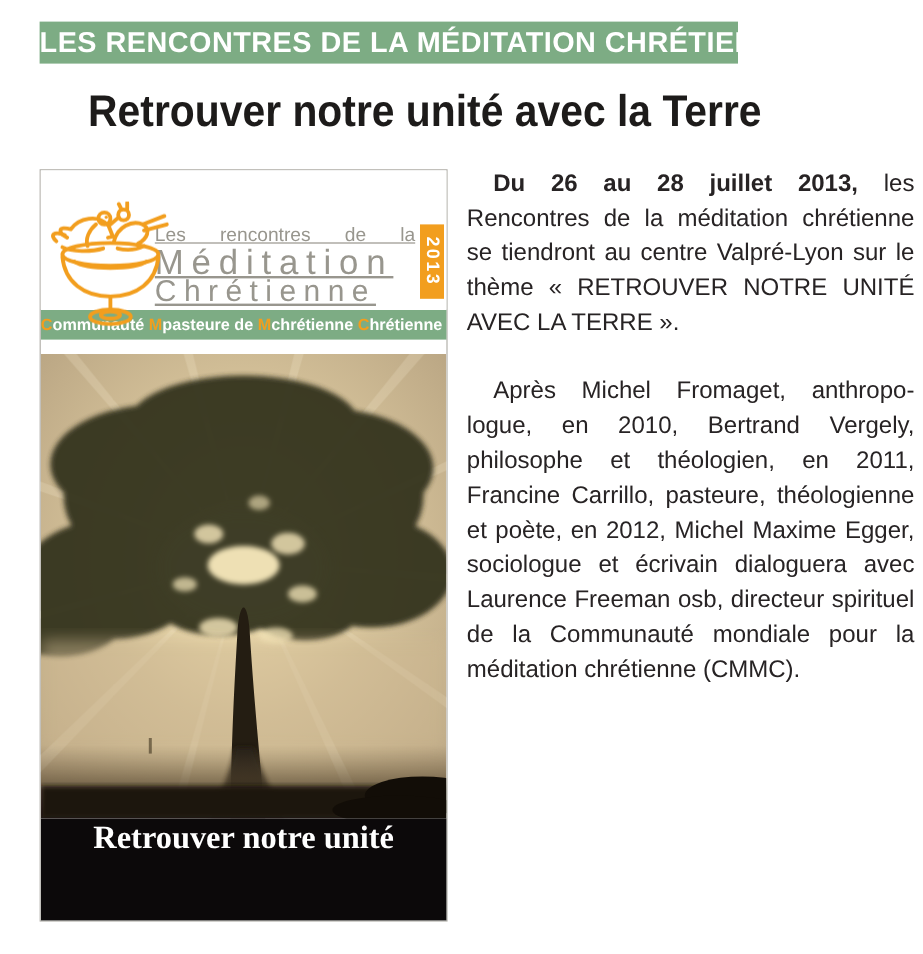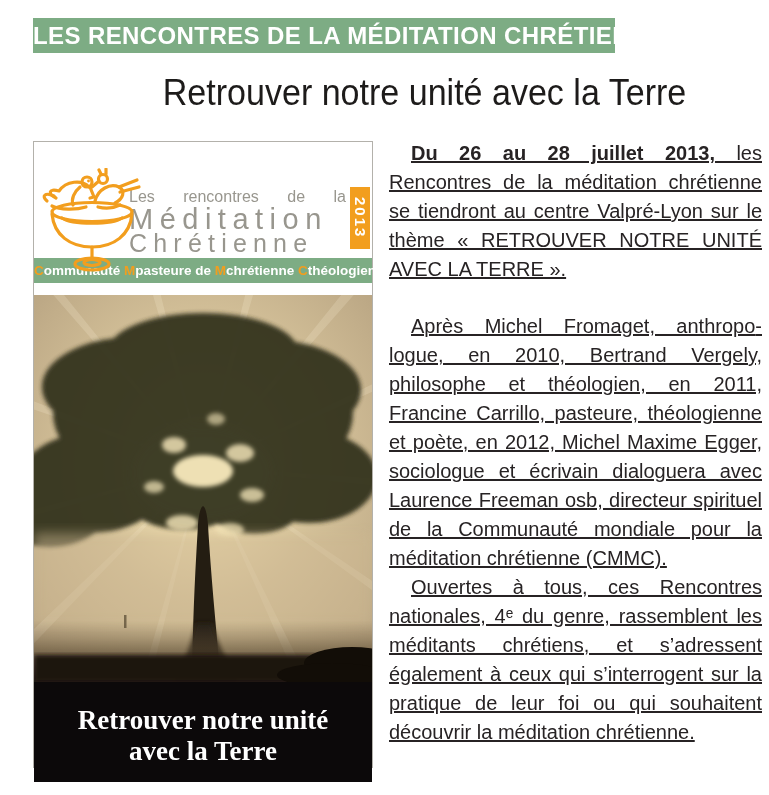--- a/index.html
+++ b/index.html
@@ -9,58 +9,57 @@
   }
   
   .banner{
     position:absolute;left:33px;top:18px;width:582px;height:35px;
     background:var(--green,#7dac84);color:#ffffff;
     font-weight:bold;font-size:24px;line-height:35px;text-align:center;
     letter-spacing:.4px;white-space:nowrap;
   }
   
   .main-title{
-    position:absolute;left:0;top:72px;width:709px;text-align:right;
-    font-weight:normal;font-size:37px;color:#1d1b1a;white-space:nowrap;
+    position:absolute;left:0;top:72px;width:709px;text-align:center;
+    font-weight:bold;font-size:37px;color:#1d1b1a;white-space:nowrap;
   }
   .main-title .squeeze{display:inline-block;transform:scaleX(.92);transform-origin:center;}
   
   .poster{
     position:absolute;left:33px;top:141px;width:340px;height:627px;
     border:1px solid #b3b1ab;box-sizing:border-box;background:#ffffff;
   }
   .p-header{position:absolute;left:0;top:0;width:338px;height:116px;background:#fff;}
   .logo-svg{position:absolute;left:6px;top:26px;z-index:3;}
-  .logo-text{position:absolute;left:95px;top:46px;width:217px;color:var(--logo-gray,#98968e);}
+  .logo-text{position:absolute;left:95px;top:46px;width:217px;color:var(--logo-gray,#98968e);text-decoration:underline;}
   .logo-l1{font-size:16px;line-height:18px;text-align:justify;text-align-last:justify;word-spacing:5px;}
   .logo-l2{font-size:29px;line-height:23px;letter-spacing:6.5px;white-space:nowrap;margin-top:2px;}
   .logo-l3{font-size:25px;line-height:25px;letter-spacing:6.2px;white-space:nowrap;}
   .year-tab{
     position:absolute;right:2px;top:45px;width:20px;height:62px;
     background:var(--orange,#f29e1e);color:#fff;font-weight:bold;font-size:15px;
     writing-mode:vertical-rl;text-align:center;letter-spacing:2px;line-height:20px;
   }
   .p-band{
     position:absolute;left:0;top:116px;width:338px;height:25px;
     background:var(--green,#7dac84);color:#ffffff;font-weight:bold;font-size:13.5px;
     line-height:25px;text-align:right;padding-right:7px;box-sizing:border-box;
     white-space:nowrap;z-index:2;
   }
   .p-photo{position:absolute;left:0;top:153px;width:338px;height:387px;overflow:hidden;}
   .p-caption{
-    position:absolute;left:0;top:540px;width:338px;height:100px;background:var(--band-black,#0c090a);
+    position:absolute;left:0;top:540px;width:338px;height:85px;background:var(--band-black,#0c090a);
     color:#ffffff;text-align:center;font-family:"Liberation Serif","DejaVu Serif",serif;
-    font-weight:bold;font-size:27px;line-height:31px;padding-top:23px;box-sizing:border-box;
+    font-weight:bold;font-size:27px;line-height:31px;padding-top:1px;box-sizing:border-box;
   }
   
   .article{
     position:absolute;left:389px;top:139px;width:373px;
     font-size:20px;line-height:29px;text-align:justify;hyphens:manual;-webkit-hyphens:manual;
     color:#272324;
-    text-decoration:underline;
   }
   .article p{margin:0;text-indent:22px;}
   .article p.gap{margin-bottom:28px;}
   .lead{font-weight:bold;}
 </style>
 </head>
 <body>
 
 <div class="page">
 
@@ -104,21 +103,21 @@
 
       <div class="logo-text">
         <div class="logo-l1">Les rencontres de la</div>
         <div class="logo-l2">Méditation</div>
         <div class="logo-l3">Chrétienne</div>
       </div>
 
       <div class="year-tab">2013</div>
     </div>
 
-    <div class="p-band"><span style="color: rgb(242, 158, 30);">C</span><span>ommunauté </span><span style="color: rgb(242, 158, 30);">M</span><span>pasteure de </span><span style="color: rgb(242, 158, 30);">M</span><span>chrétienne </span><span style="color: rgb(242, 158, 30);">C</span><span>théologien</span></div>
+    <div class="p-band"><span style="color: rgb(242, 158, 30);">C</span><span>ommunauté </span><span style="color: rgb(242, 158, 30);">M</span><span>pasteure de </span><span style="color: rgb(242, 158, 30);">M</span><span>chrétienne </span><span style="color: rgb(242, 158, 30);">C</span><span>hrétienne</span></div>
 
     <div class="p-photo">
       <svg width="338" height="387" viewBox="0 0 338 387">
         <defs>
           <radialGradient id="sky" cx="50%" cy="44%" r="78%">
             <stop offset="0%" stop-color="#fdf3d2"></stop>
             <stop offset="18%" stop-color="#eedcae"></stop>
             <stop offset="45%" stop-color="#d5c29a"></stop>
             <stop offset="75%" stop-color="#c2ae8a"></stop>
             <stop offset="100%" stop-color="#b09c7c"></stop>
@@ -190,23 +189,21 @@
         <rect x="0" y="326" width="338" height="61" fill="url(#ground)"></rect>
         <rect x="0" y="360" width="338" height="27" fill="#1f1911" filter="url(#b2)"></rect>
         <ellipse cx="318" cy="368" rx="48" ry="16" fill="#120d07"></ellipse>
         <ellipse cx="298" cy="380" rx="55" ry="12" fill="#120d07"></ellipse>
         <rect x="90" y="320" width="2.5" height="13" fill="#4a3d28" opacity="0.65"></rect>
       </svg>
     </div>
 
     <div class="p-caption">
       <div>Retrouver notre unité</div>
-      <div>avec la Terre</div>
     </div>
   </div>
 
   <div class="article">
     <p class="gap"><span class="lead">Du 26 au 28 juillet 2013,</span><span> les Rencontres de la méditation chrétienne se tiendront au centre Valpré-Lyon sur le thème « RETROUVER NOTRE UNITÉ AVEC LA TERRE ».</span></p>
     <p>Après Michel Fromaget, anthropo­logue, en 2010, Bertrand Vergely, philosophe et théologien, en 2011, Francine Carrillo, pasteure, théolo­gienne et poète, en 2012, Michel Maxime Egger, sociologue et écrivain dialoguera avec Laurence Freeman osb, directeur spirituel de la Communauté mondiale pour la méditation chrétienne (CMMC).</p>
-    <p>Ouvertes à tous, ces Rencontres nationales, 4ᵉ  du genre, rassemblent les méditants chrétiens, et s’adressent également à ceux qui s’interrogent sur la pratique de leur foi ou qui souhaitent découvrir la méditation chrétienne.</p>
   </div>
 
 </div>
 
 </body></html>

